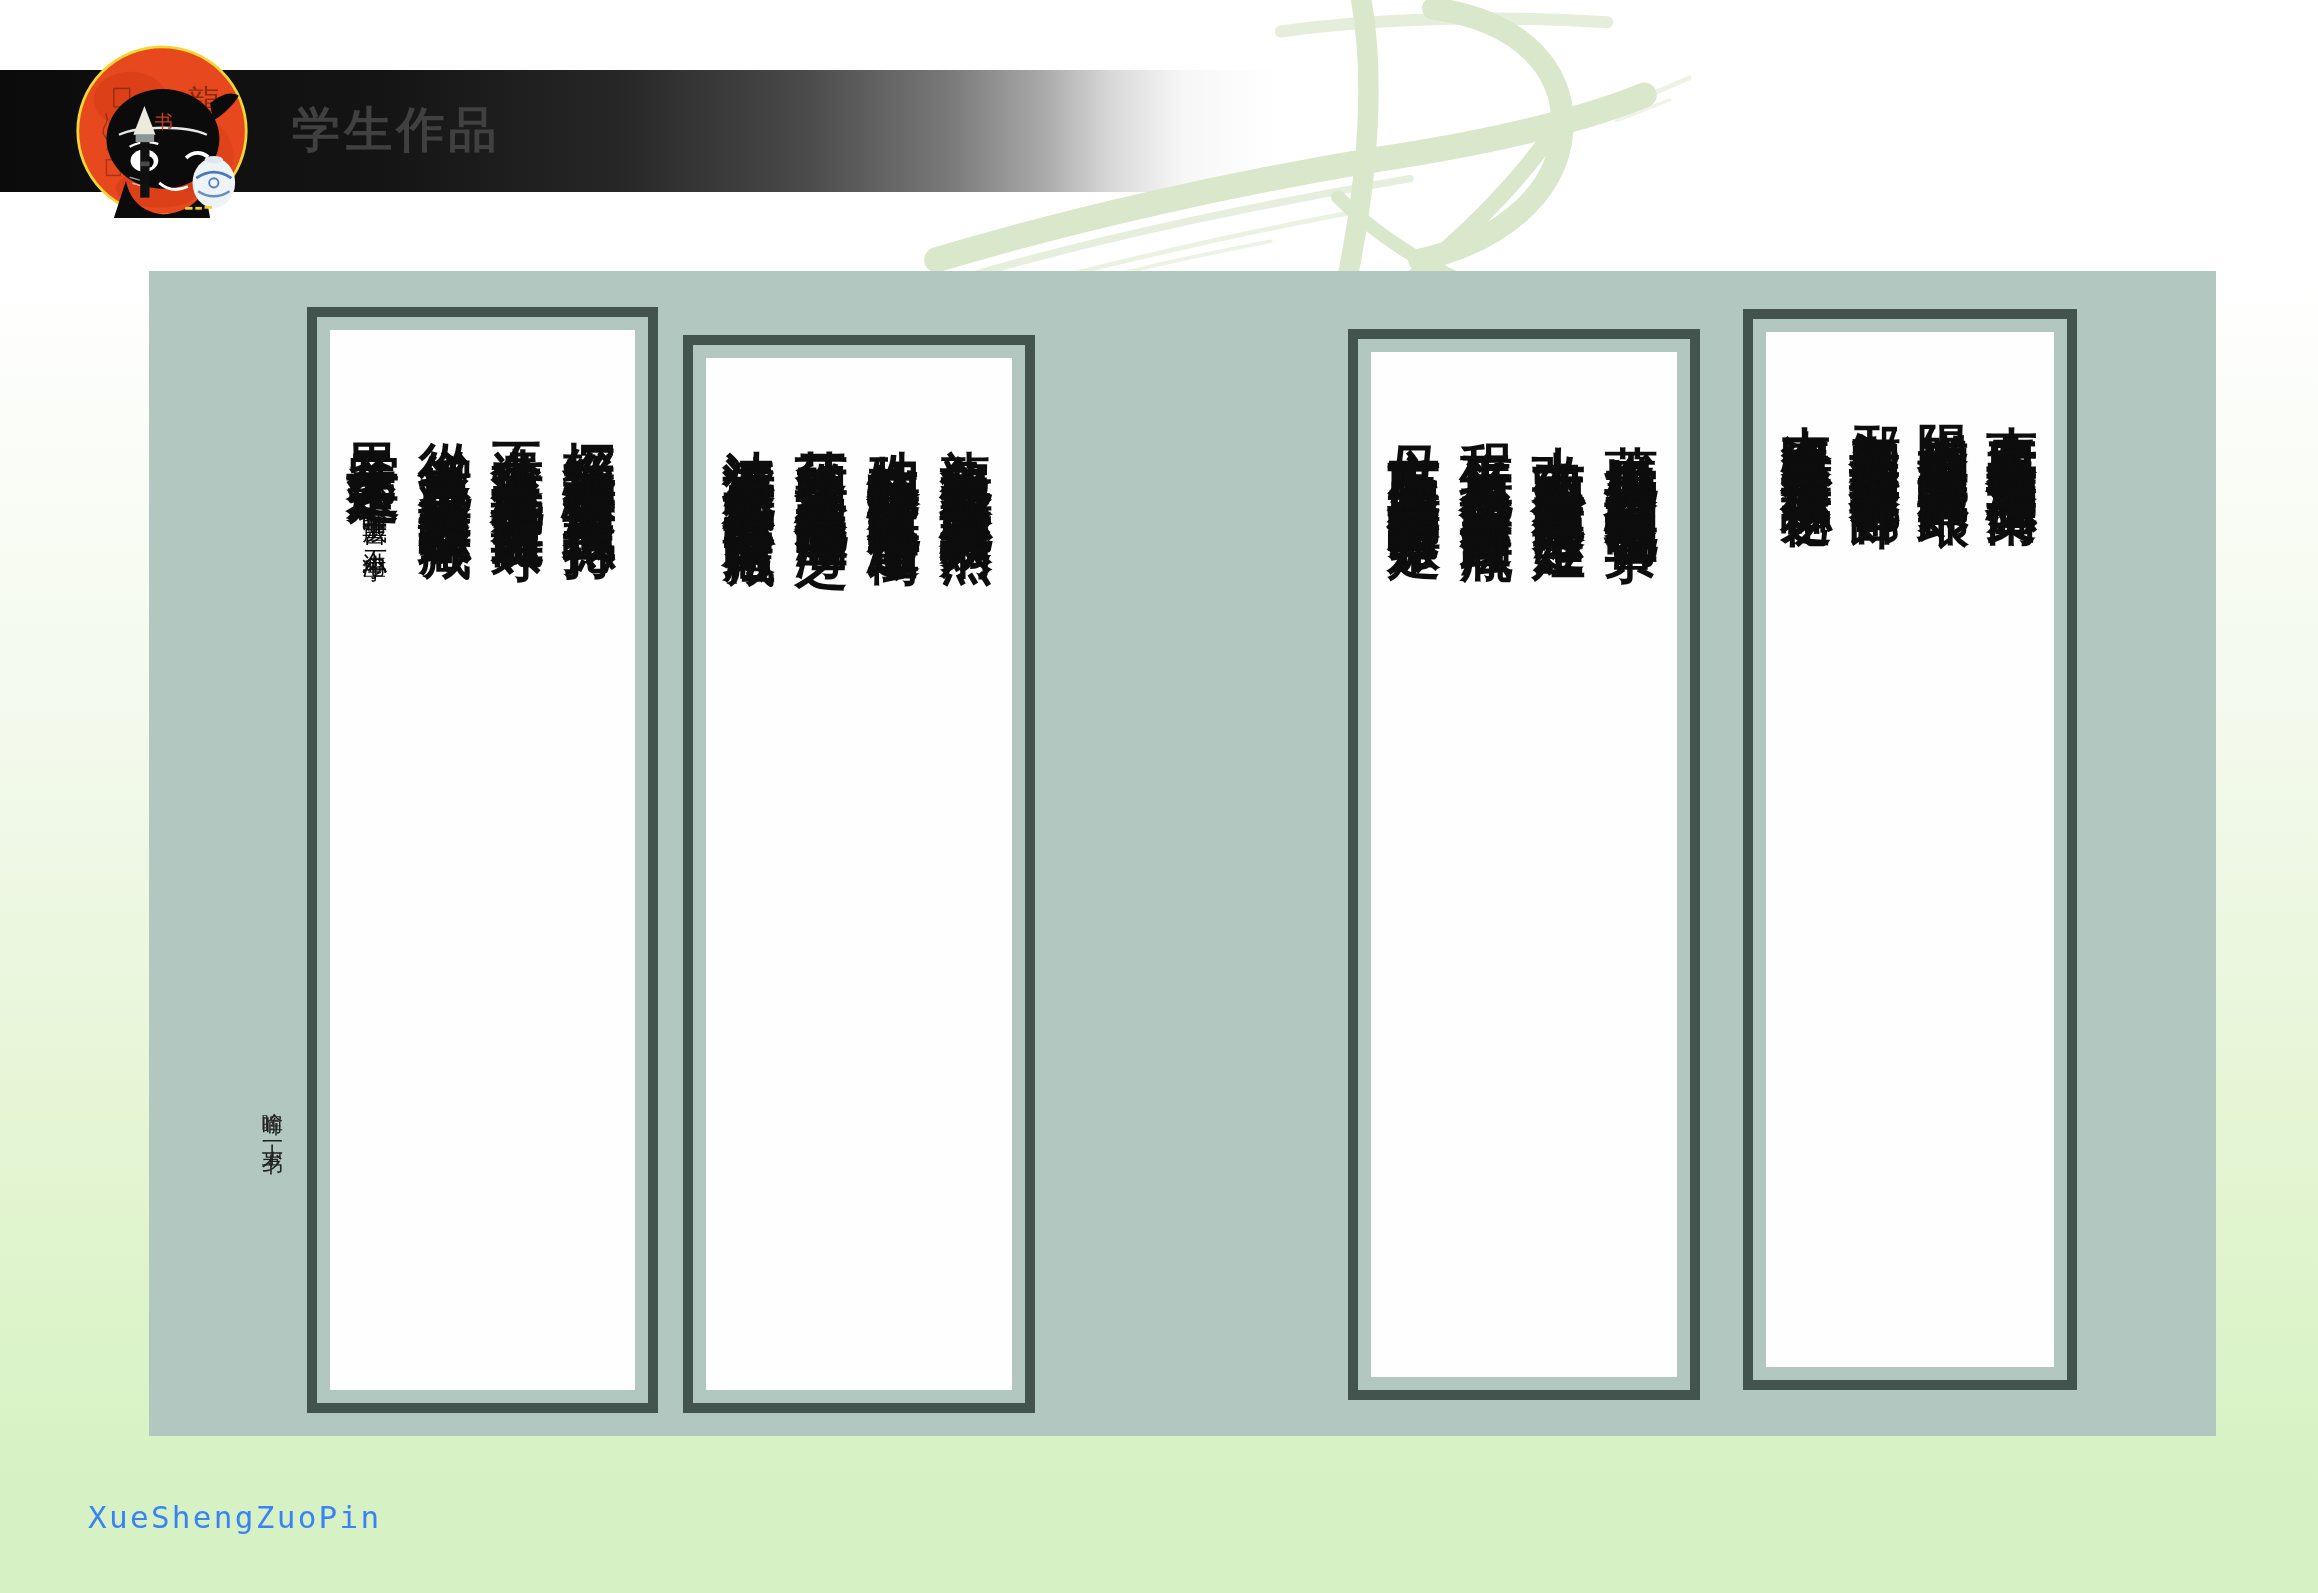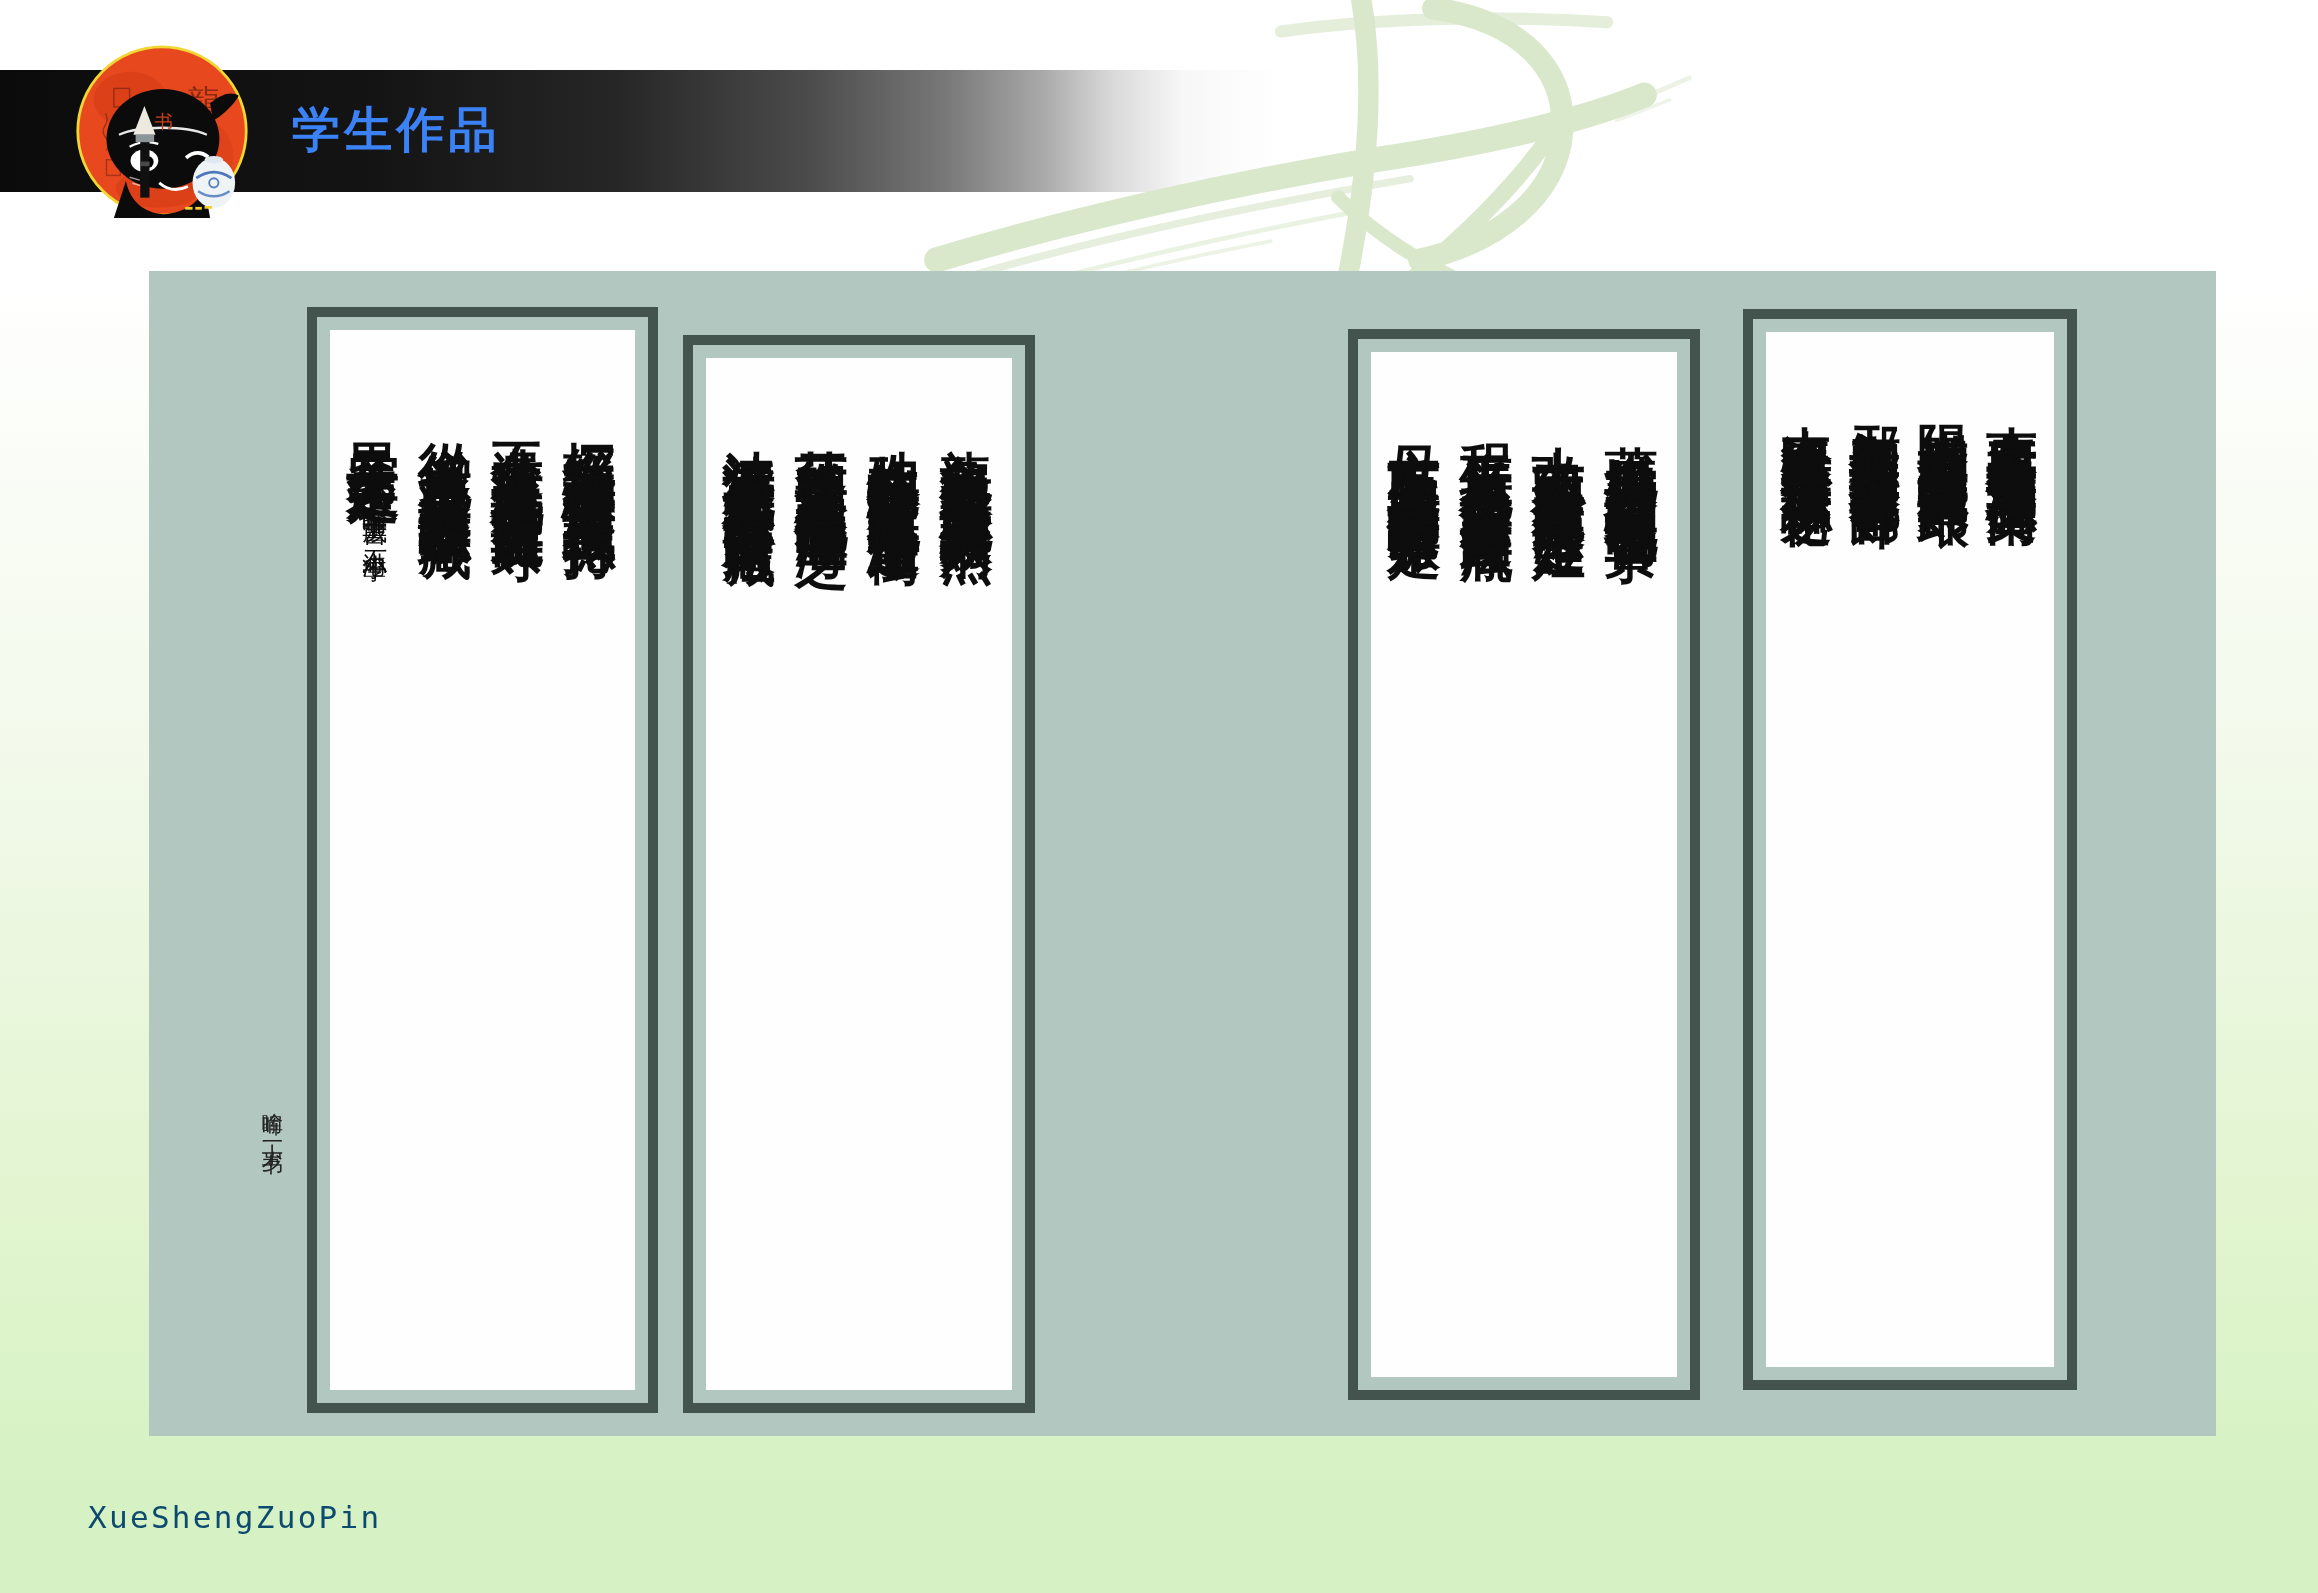--- a/index.html
+++ b/index.html
@@ -3,21 +3,21 @@
 <meta charset="utf-8">
 <style>
   html,body{margin:0;padding:0;}
   body{width:2366px;height:1594px;overflow:hidden;position:relative;
        font-family:"Liberation Sans",sans-serif;
        background:linear-gradient(180deg,#ffffff 0%,#ffffff 17%,#f2f9ea 48%,#e0f4cd 78%,#d6f2c4 93%,#d6f2c4 100%);}
   .abs{position:absolute;}
   
   #header-bar{left:0;top:70px;width:2366px;height:122px;z-index:2;
     background:linear-gradient(90deg,#0b0b0b 0%,#141414 16%,#262626 26%,#4a4a4a 34%,#787878 40%,#a8a8a8 44%,#d9d9d9 47%,#f7f7f7 50%,#ffffff 54%,#ffffff 100%);}
-  #page-title{left:292px;top:101px;z-index:5;color:#3b82f6;font-weight:900;
+  #page-title{left:292px;top:101px;z-index:5;color:#404040;font-weight:900;
     font-size:48px;line-height:1.2;letter-spacing:4.2px;font-family:"Liberation Sans",sans-serif;}
   #flourish{left:881px;top:0;width:812px;height:464px;z-index:3;}
   #badge{left:75px;top:44px;width:174px;height:174px;z-index:6;}
   
   #board{left:149px;top:271px;width:2067px;height:1165px;background:#b2c7c0;z-index:4;}
   .scroll{position:absolute;border:10.2px solid #42544d;padding:13px;box-sizing:border-box;}
   .paper{background:#fefefe;width:100%;height:100%;display:flex;
          flex-direction:row-reverse;justify-content:space-evenly;align-items:flex-start;}
   .vcol{writing-mode:vertical-rl;text-orientation:upright;color:#0d0d0d;
         font-family:"DejaVu Serif","Liberation Serif",serif;font-weight:700;
@@ -27,21 +27,21 @@
   #scroll-3{left:1199px;top:58px;width:352px;height:1071px;}
   #scroll-4{left:1594px;top:38px;width:334px;height:1081px;}
   #scroll-1 .vcol{margin-top:70px;}
   #scroll-2 .vcol{margin-top:49px;}
   #scroll-3 .vcol{margin-top:51px;}
   #scroll-4 .vcol{margin-top:53px;font-size:51px;letter-spacing:4.6px;}
   .sig{font-size:25px;letter-spacing:2.3px;font-weight:400;margin-inline-start:21.3px;}
   
   #attribution{left:109px;top:825px;writing-mode:vertical-rl;text-orientation:upright;
     color:#222;font-size:21.3px;letter-spacing:3.2px;font-family:"Liberation Serif",serif;}
-  #footer-pinyin{left:88px;top:1499px;z-index:5;color:#0c4a6e;font-size:31px;
+  #footer-pinyin{left:88px;top:1499px;z-index:5;color:#3b82f6;font-size:31px;
     letter-spacing:2.3px;font-family:"DejaVu Sans Mono","Liberation Mono",monospace;}
 </style>
 </head>
 <body>
 
 <svg id="flourish" class="abs" viewBox="0 0 1750 1000">
   <g stroke="#d9e7cb" fill="none" stroke-linecap="round">
     <path d="M120,560 C420,470 760,395 1060,345 C1280,312 1490,268 1645,205" stroke-width="54"></path>
     <path d="M95,625 C420,520 820,440 1140,385" stroke-width="16" opacity="0.65"></path>
     <path d="M135,665 C430,580 760,505 1030,455" stroke-width="10" opacity="0.55"></path>

